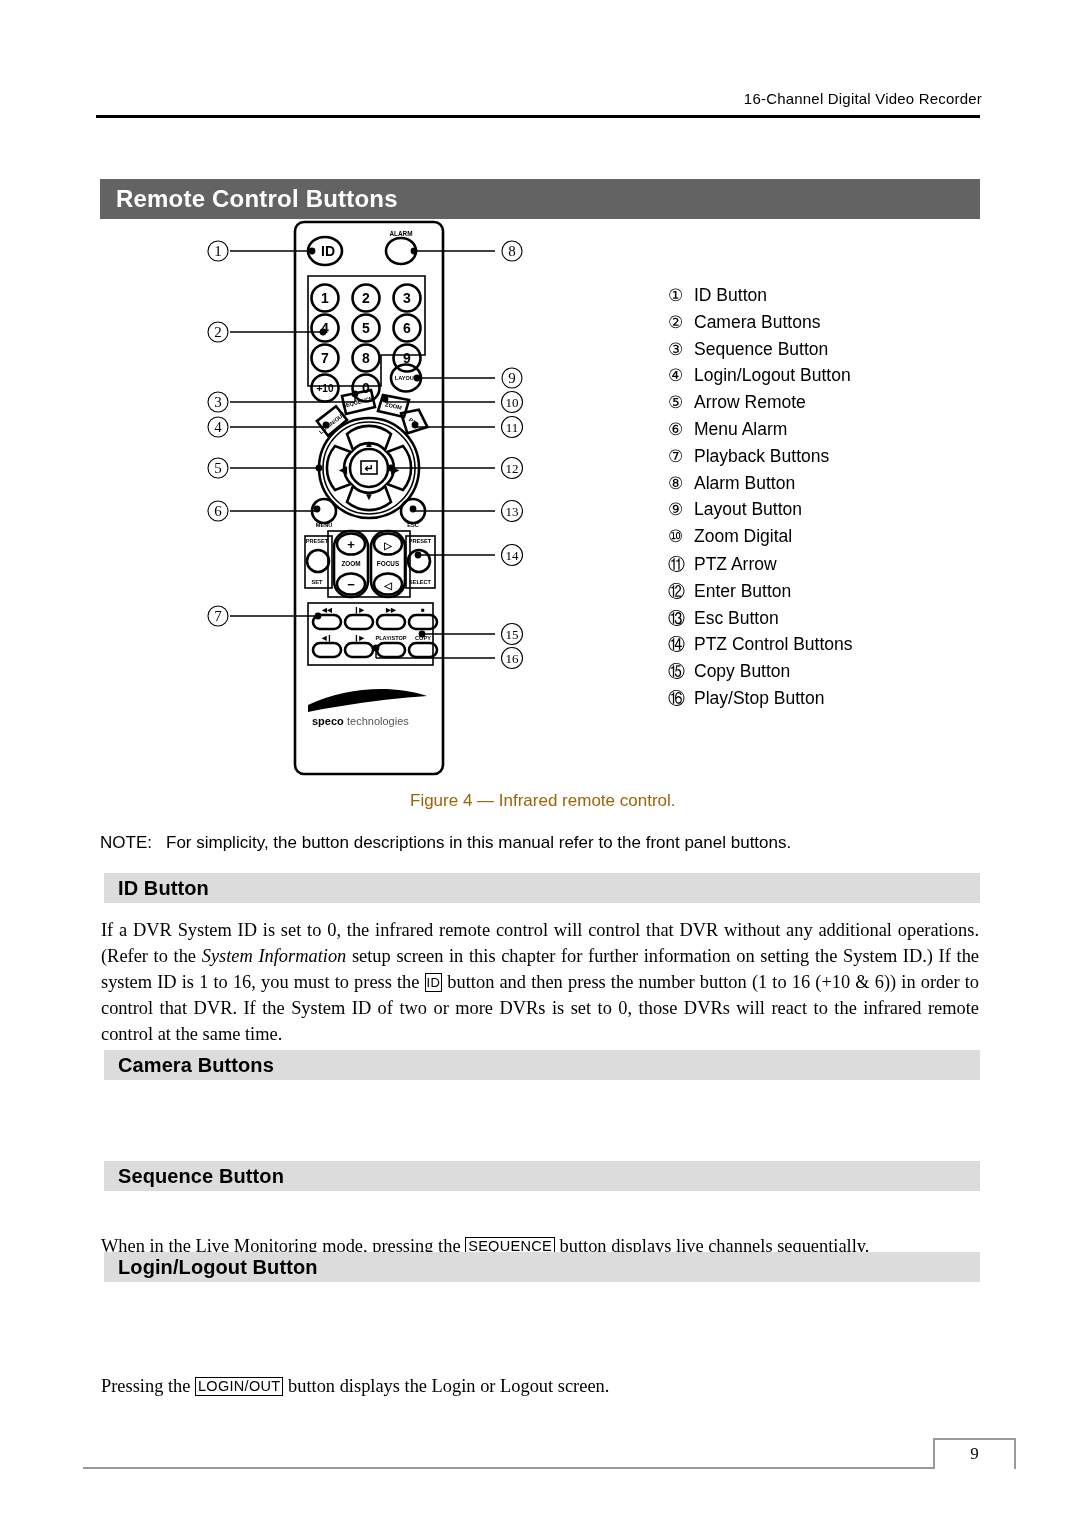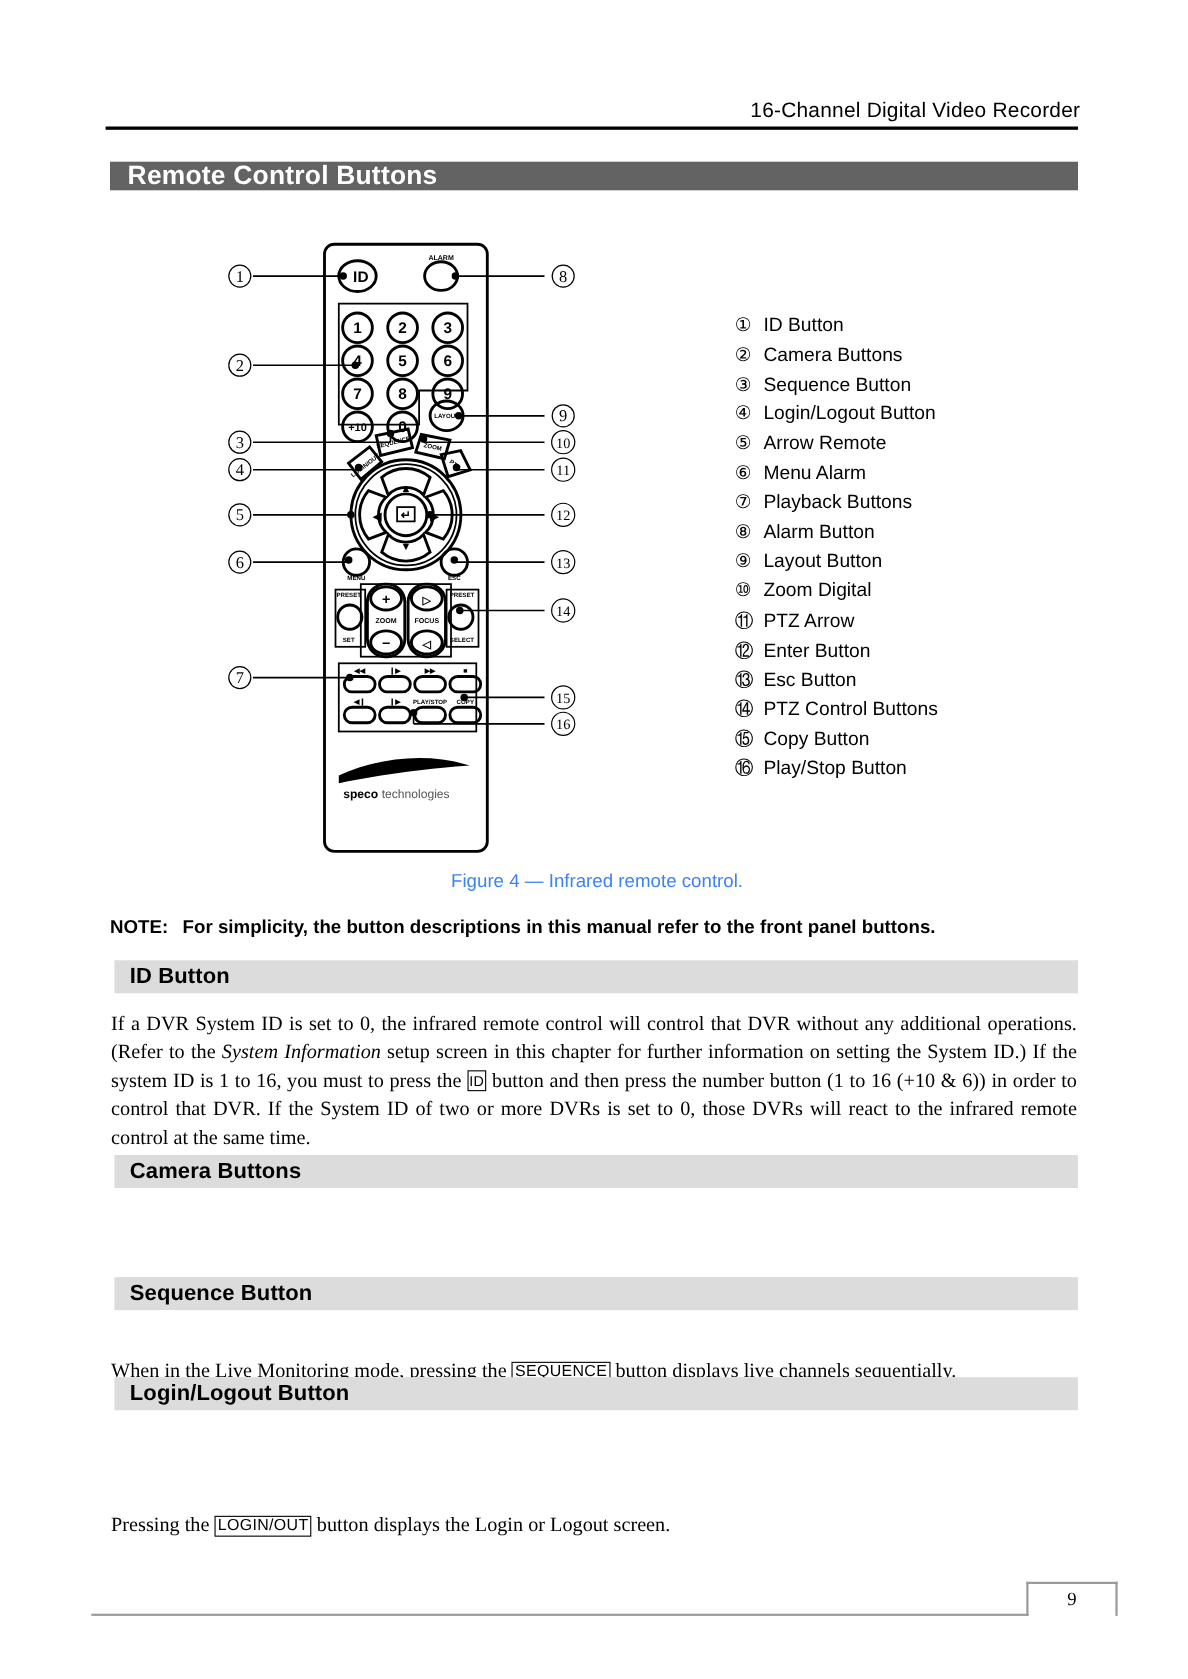--- a/index.html
+++ b/index.html
@@ -1,43 +1,43 @@
 <!DOCTYPE html>
 <html><head>
 <meta charset="utf-8">
 <style>
   html,body{margin:0;padding:0;background:#ffffff;}
   body{width:1080px;height:1526px;position:relative;font-family:"Liberation Serif",serif;color:#000;}
   .page{position:absolute;left:0;top:0;width:1080px;height:1526px;overflow:hidden;}
 
   
   .hdr-text{position:absolute;right:98px;top:90px;font-family:"Liberation Sans",sans-serif;
-            font-size:19px;letter-spacing:.2px;white-space:nowrap;color:#000;}
+            font-size:15px;letter-spacing:.2px;white-space:nowrap;color:#000;}
   .hdr-rule{position:absolute;left:96px;top:115px;width:884px;height:3px;background:#000;}
 
   
   .banner{position:absolute;font-family:"Liberation Sans",sans-serif;font-weight:bold;
           display:flex;align-items:center;box-sizing:border-box;}
   .banner-dark{background:#636363;color:#fff;font-size:24px;padding-left:16px;letter-spacing:.2px;}
   .banner-light{background:#dcdcdc;color:#000;font-size:20px;padding-left:14px;letter-spacing:.1px;}
 
   
   .para{position:absolute;font-family:"Liberation Serif",serif;font-size:18.4px;
         line-height:26.1px;text-align:justify;color:#000;}
   .para i{}
   .keycap{font-family:"Liberation Sans",sans-serif;font-size:14.5px;border:1.4px solid #000;
           padding:0px 2px;display:inline-block;line-height:17px;vertical-align:1px;letter-spacing:.3px;}
   .keycap.small{font-size:13px;padding:0 1px;}
 
-  .note{position:absolute;font-family:"Liberation Sans",sans-serif;font-weight:bold;
+  .note{position:absolute;font-family:"Liberation Sans",sans-serif;font-weight:normal;
         font-size:17px;color:#000;white-space:nowrap;}
   .note .lbl{display:inline-block;width:66px;}
 
   .figcap{position:absolute;font-family:"Liberation Sans",sans-serif;font-size:17px;
-          color:#3b82f6;white-space:nowrap;}
+          color:#a16207;white-space:nowrap;}
 
   
   .legend{position:absolute;left:668px;top:285px;width:320px;
           font-family:"Liberation Sans",sans-serif;font-size:17.5px;color:#000;}
   .legend .row{display:flex;align-items:baseline;height:26.8px;}
   .legend .num{width:26px;flex:0 0 26px;text-align:left;font-size:17px;}
   .legend .txt{white-space:nowrap;}
 
   
   .fig{position:absolute;left:195px;top:218px;width:470px;height:565px;}
@@ -51,21 +51,21 @@
                 font-family:"Liberation Serif",serif;font-size:17px;color:#000;}
 </style>
 </head>
 <body>
 
 <div class="page">
 
   <div class="hdr-text">16-Channel Digital Video Recorder</div>
   <div class="hdr-rule"></div>
 
-  <div class="banner banner-dark" style="left:100px;top:147px;width:880px;height:26px;">Remote Control Buttons</div>
+  <div class="banner banner-dark" style="left:100px;top:179px;width:880px;height:40px;">Remote Control Buttons</div>
 
   <div class="fig">
     <svg width="470" height="565" viewBox="0 0 470 565" xmlns="http://www.w3.org/2000/svg">
       <defs>
         <style>
           .bd{fill:none;stroke:#000;stroke-width:1.6;}
           .bd2{fill:none;stroke:#000;stroke-width:2.6;}
           .thin{fill:none;stroke:#000;stroke-width:1.1;}
           .lead{stroke:#000;stroke-width:1.5;fill:none;}
           .dot{fill:#000;}

